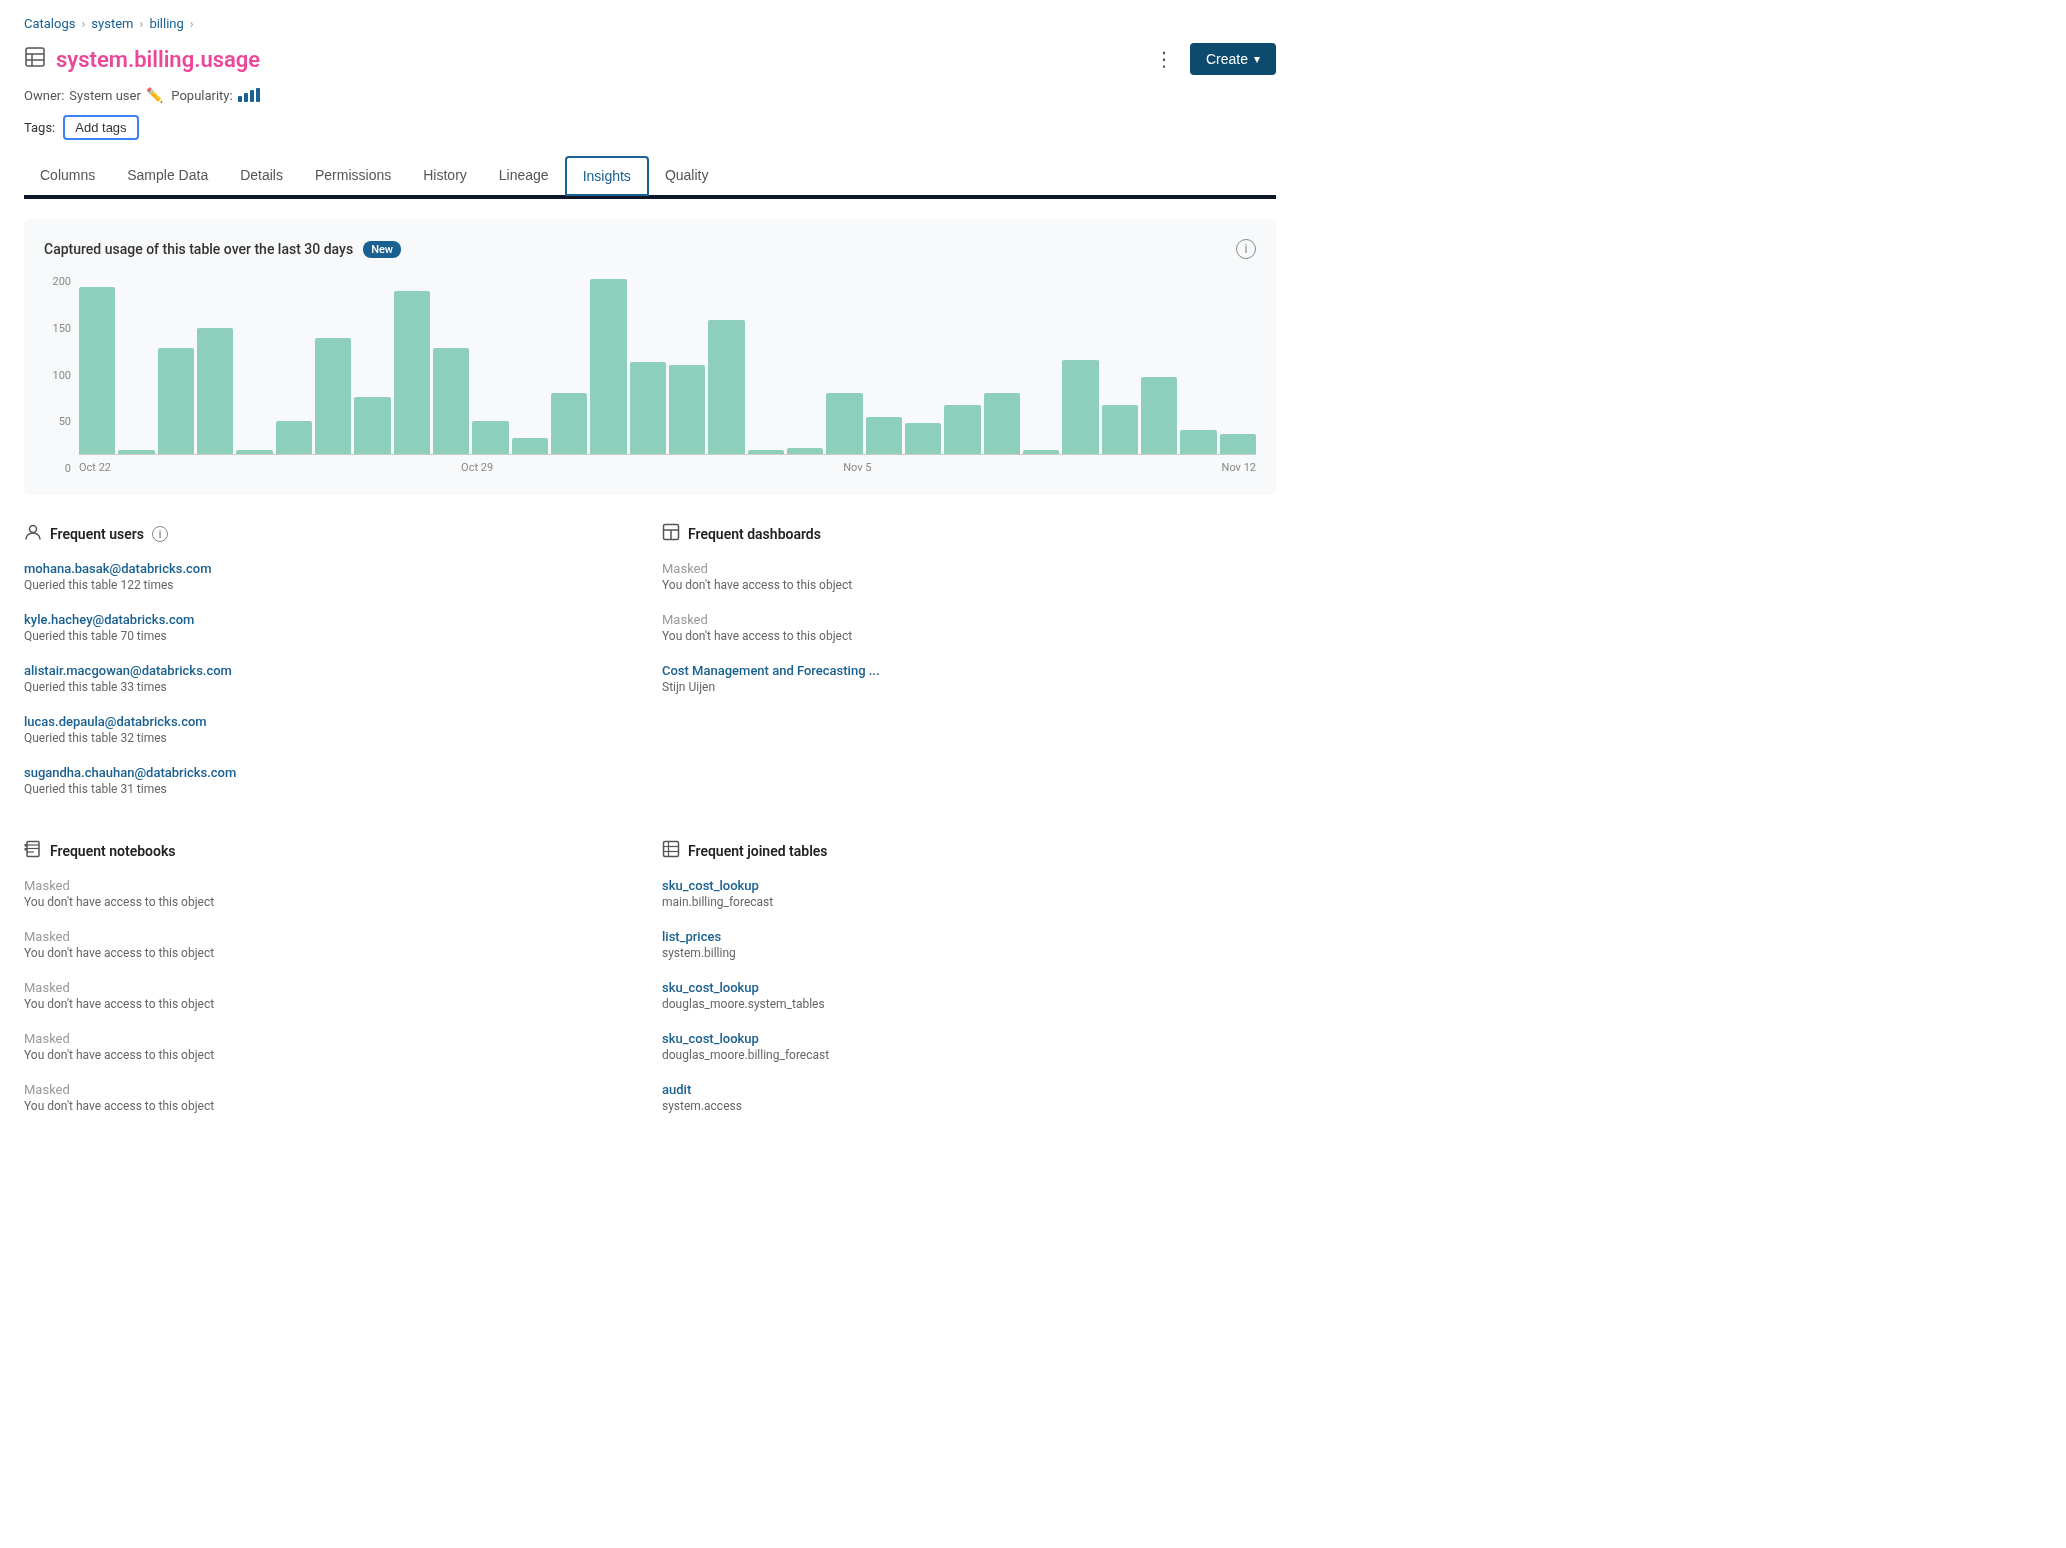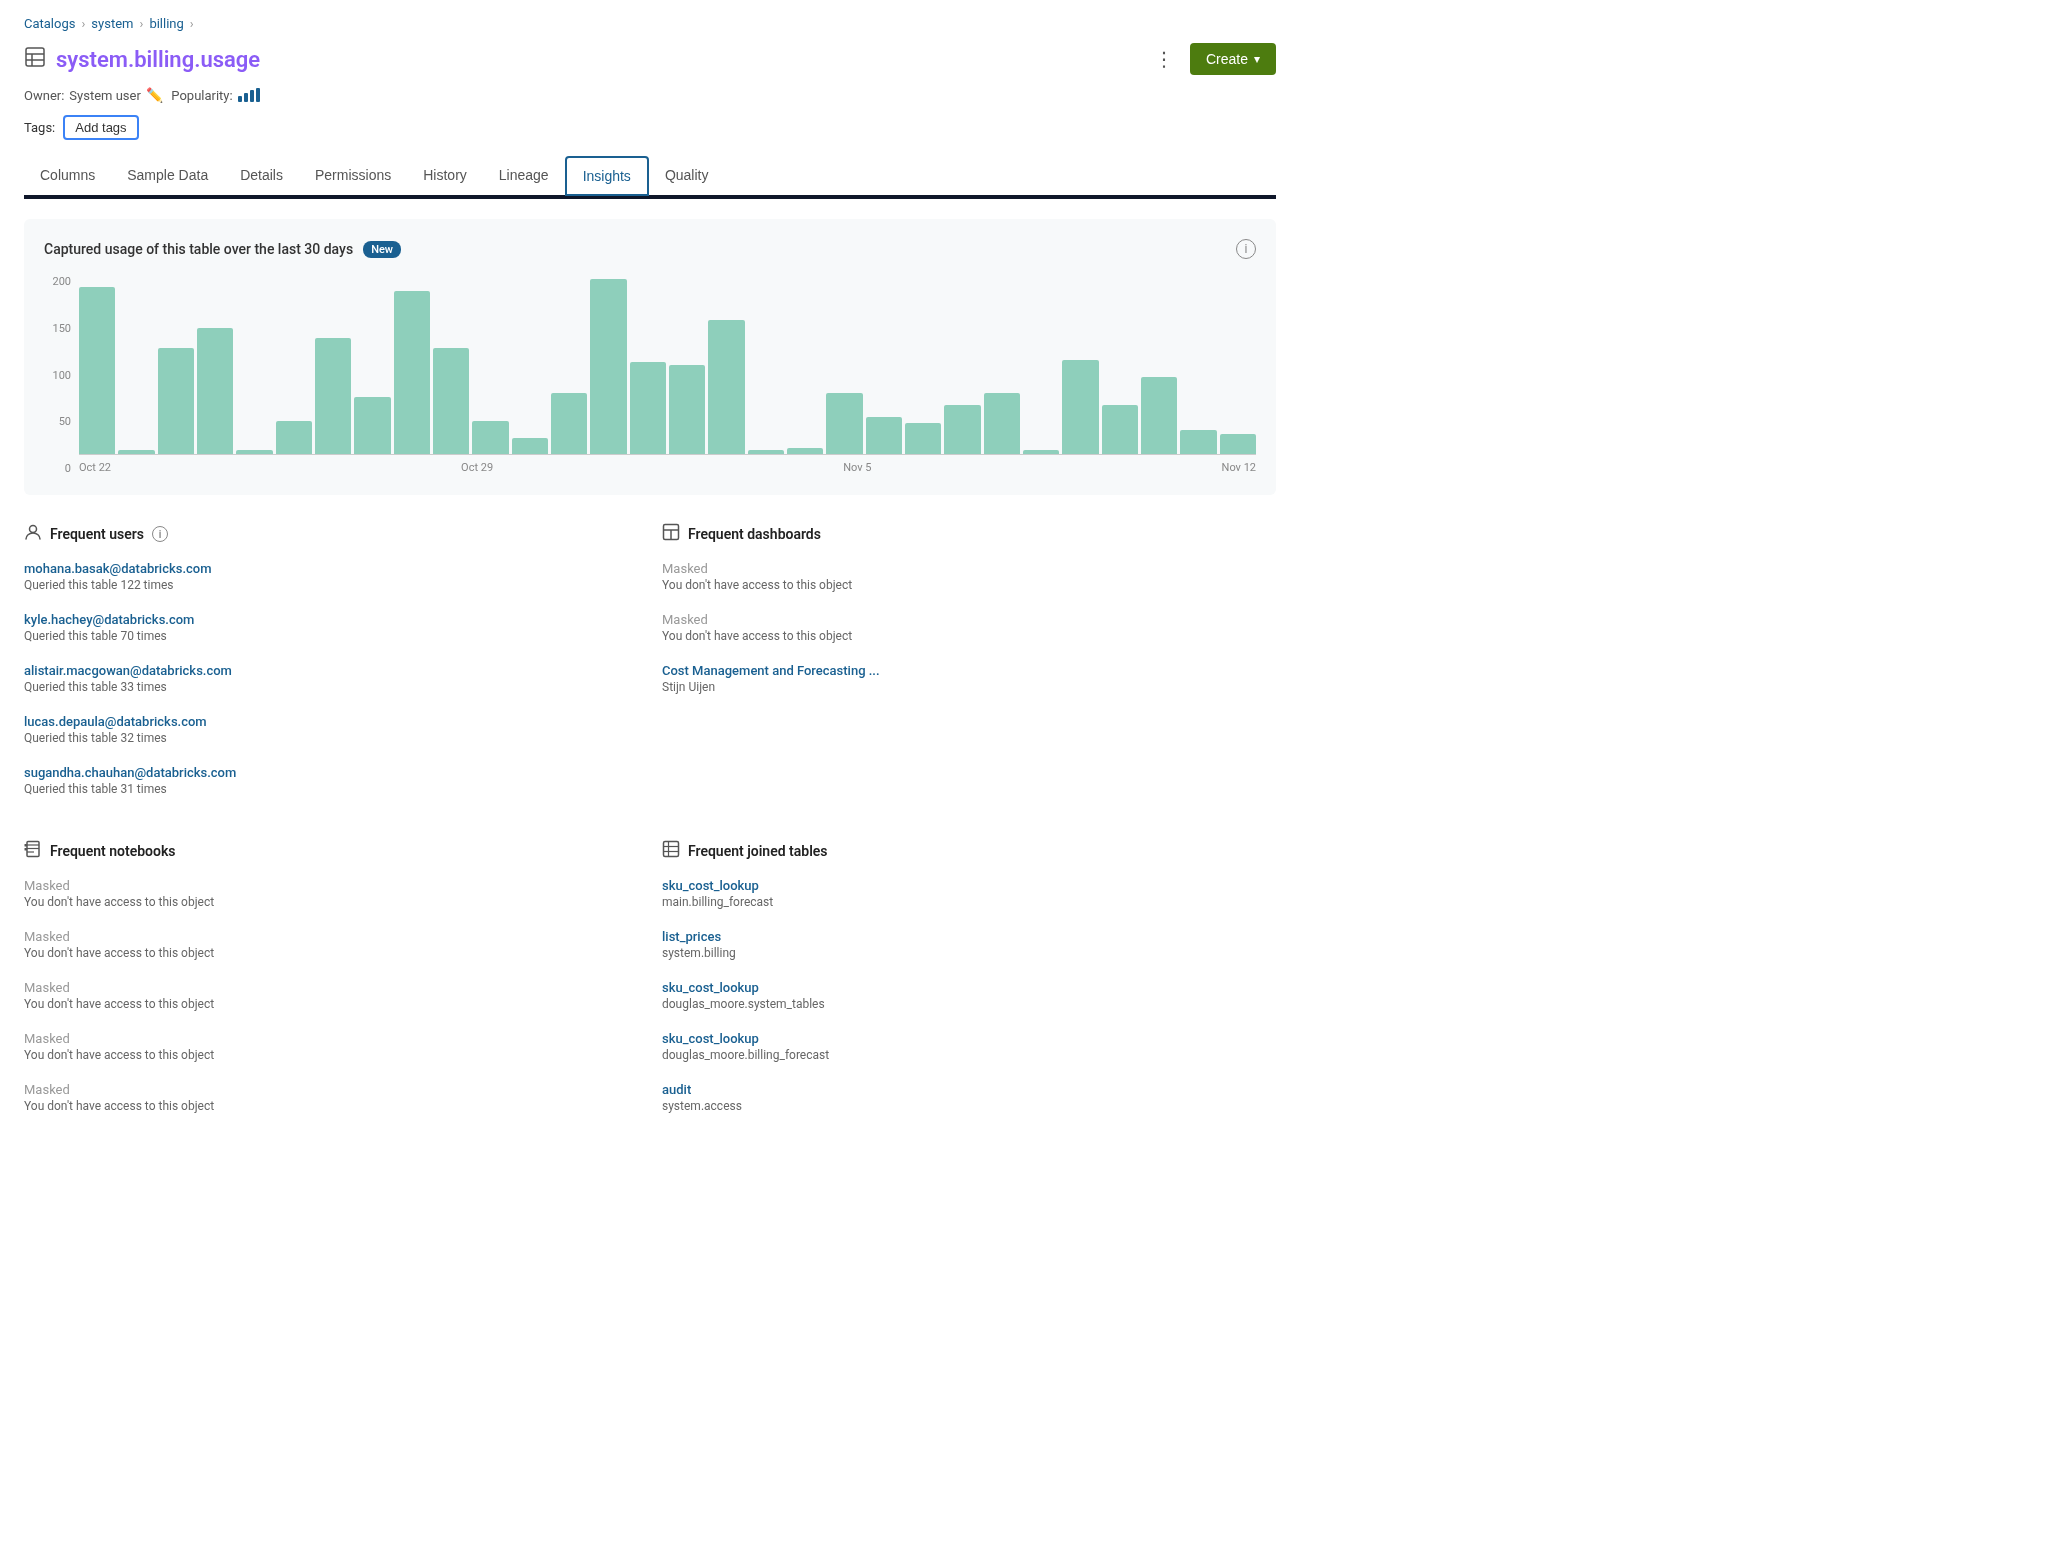--- a/index.html
+++ b/index.html
@@ -9,24 +9,24 @@
     
     
     .breadcrumb { display: flex; align-items: center; gap: 6px; font-size: 13px; color: #666; margin-bottom: 10px; }
     .breadcrumb a { color: #1a6091; text-decoration: none; }
     .breadcrumb-sep { color: #999; }
     
     
     .title-row { display: flex; align-items: center; justify-content: space-between; margin-bottom: 10px; }
     .title-left { display: flex; align-items: center; gap: 10px; }
     .table-icon { color: #555; font-size: 20px; }
-    .page-title { font-size: 22px; font-weight: 600; color: #8b5cf6; }
+    .page-title { font-size: 22px; font-weight: 600; color: #ec4899; }
     .title-actions { display: flex; align-items: center; gap: 8px; }
     .more-btn { background: none; border: none; cursor: pointer; padding: 6px 8px; color: #555; font-size: 20px; border-radius: 4px; }
-    .create-btn { background: #4d7c0f; color: white; border: none; border-radius: 4px; padding: 8px 16px; font-size: 14px; font-weight: 500; cursor: pointer; display: flex; align-items: center; gap: 6px; }
+    .create-btn { background: #0c4a6e; color: white; border: none; border-radius: 4px; padding: 8px 16px; font-size: 14px; font-weight: 500; cursor: pointer; display: flex; align-items: center; gap: 6px; }
     .create-chevron { font-size: 12px; }
     
     
     .meta-row { display: flex; align-items: center; gap: 8px; margin-bottom: 12px; font-size: 13px; color: #555; }
     .meta-item { display: flex; align-items: center; gap: 5px; }
     .edit-icon { color: #888; cursor: pointer; font-size: 14px; }
     .popularity-bars { display: flex; align-items: flex-end; gap: 2px; height: 14px; }
     .bar { background: #1a6091; border-radius: 1px; width: 4px; }
     
     

